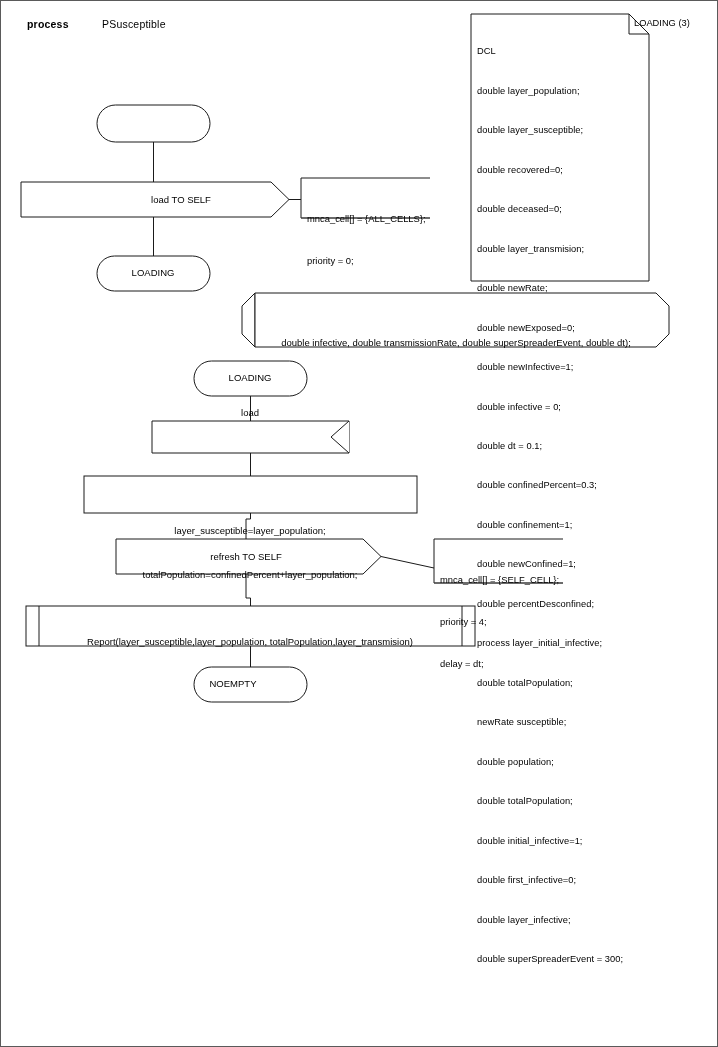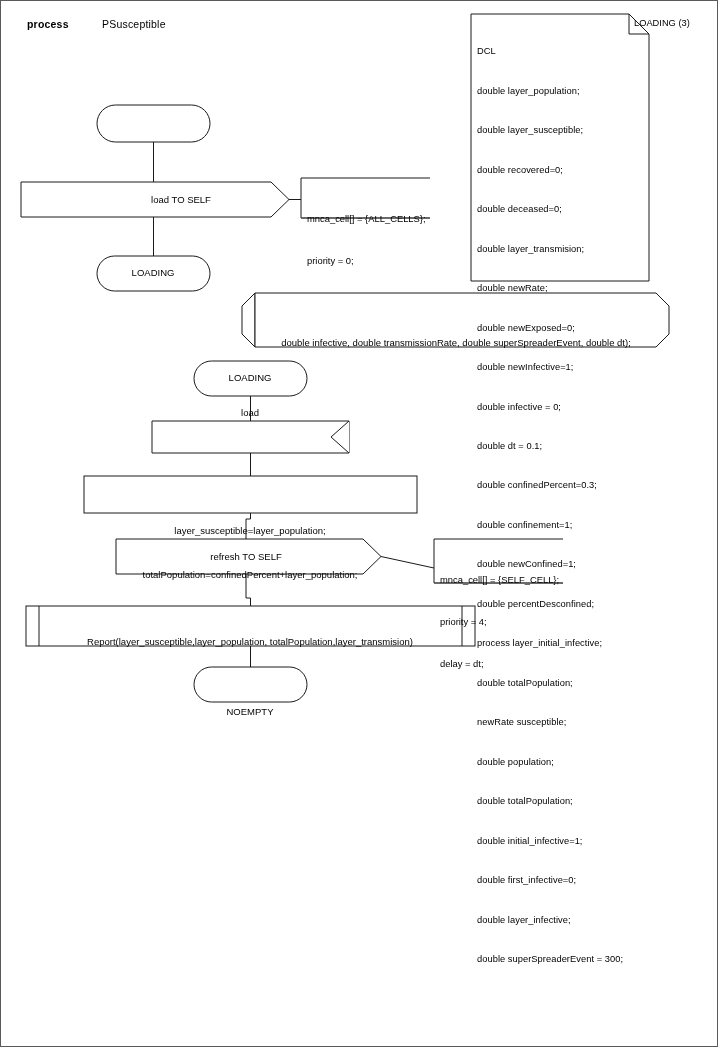--- a/index.html
+++ b/index.html
@@ -197,15 +197,15 @@
   <div class="lbl ctr" style="left:245px; top:550px;">refresh TO SELF</div>
 
   <div class="lbl cmt-text" style="left:439px; top:544px;">
     <div>mnca_cell[] = {SELF_CELL};</div>
     <div>priority = 4;</div>
     <div>delay = dt;</div>
   </div>
 
   <div class="lbl ctr" style="left:249px; top:618px;margin-top:17px;">Report(layer_susceptible,layer_population, totalPopulation,layer_transmision)</div>
 
-  <div class="lbl ctr" style="left:249px; top:677px;margin-top:28px;">NOEMPTY</div>
+  <div class="lbl ctr" style="left:232px; top:677px;">NOEMPTY</div>
 
 </div>
 
 </body></html>

